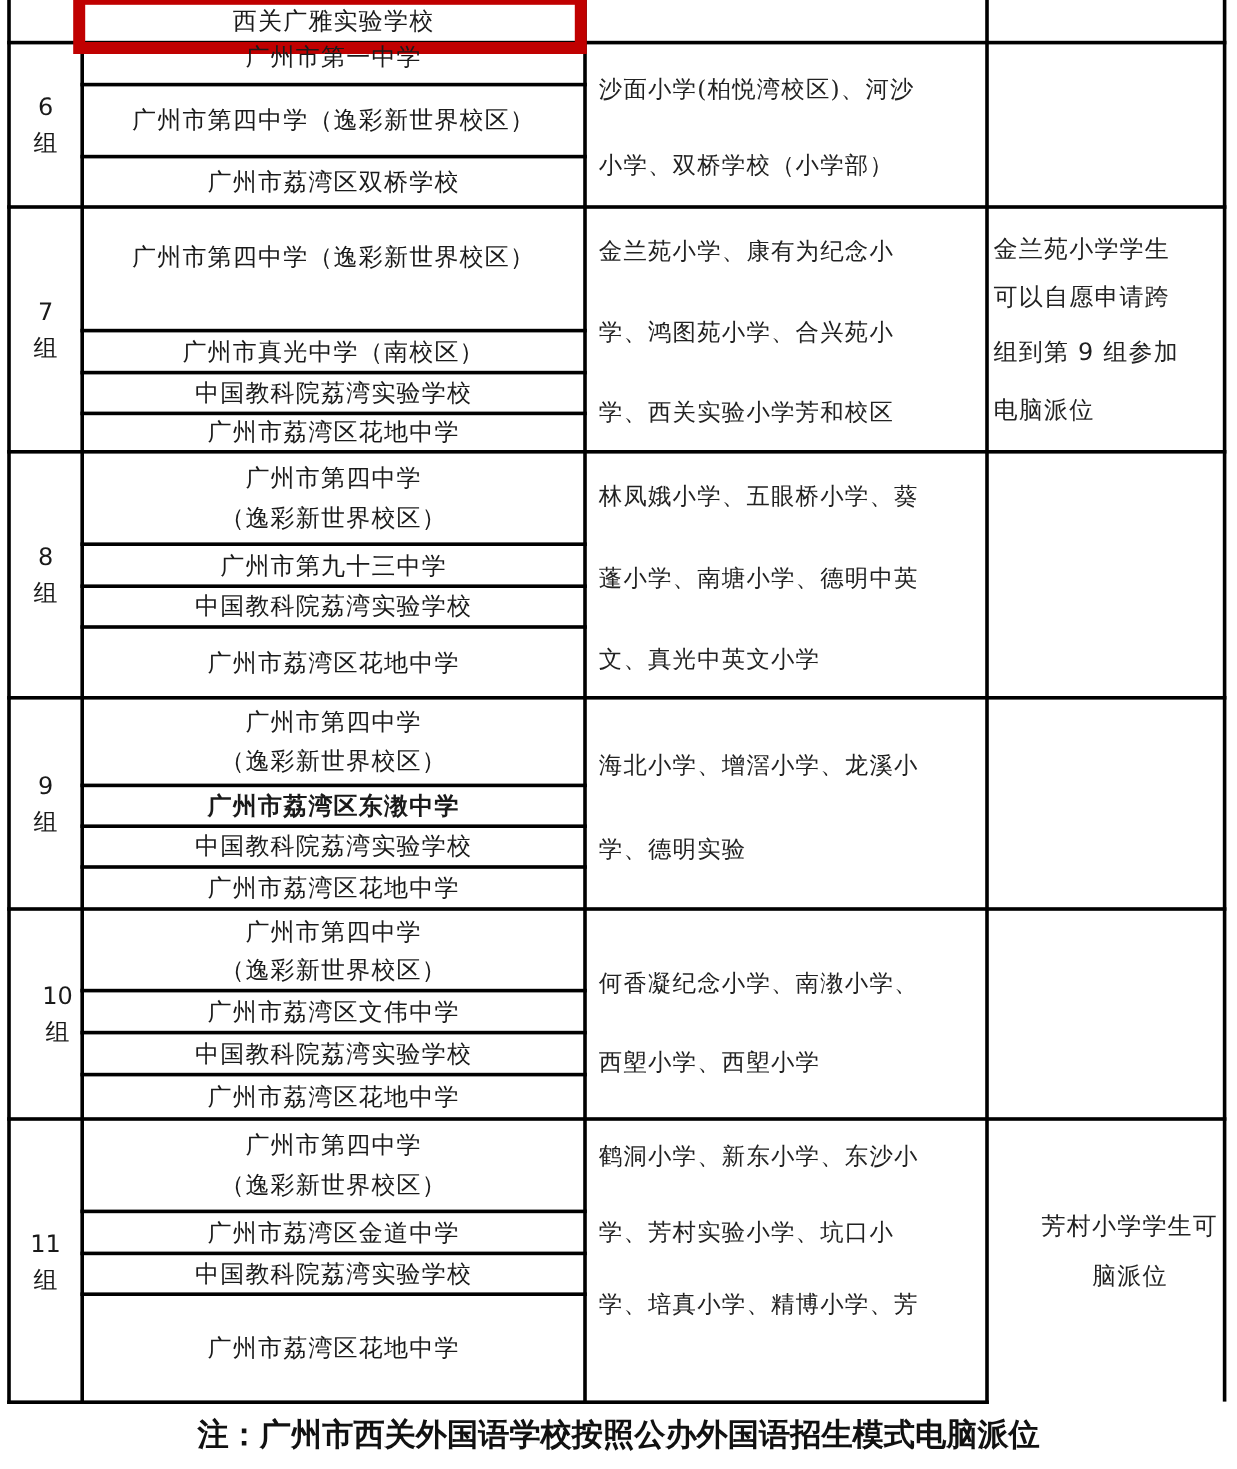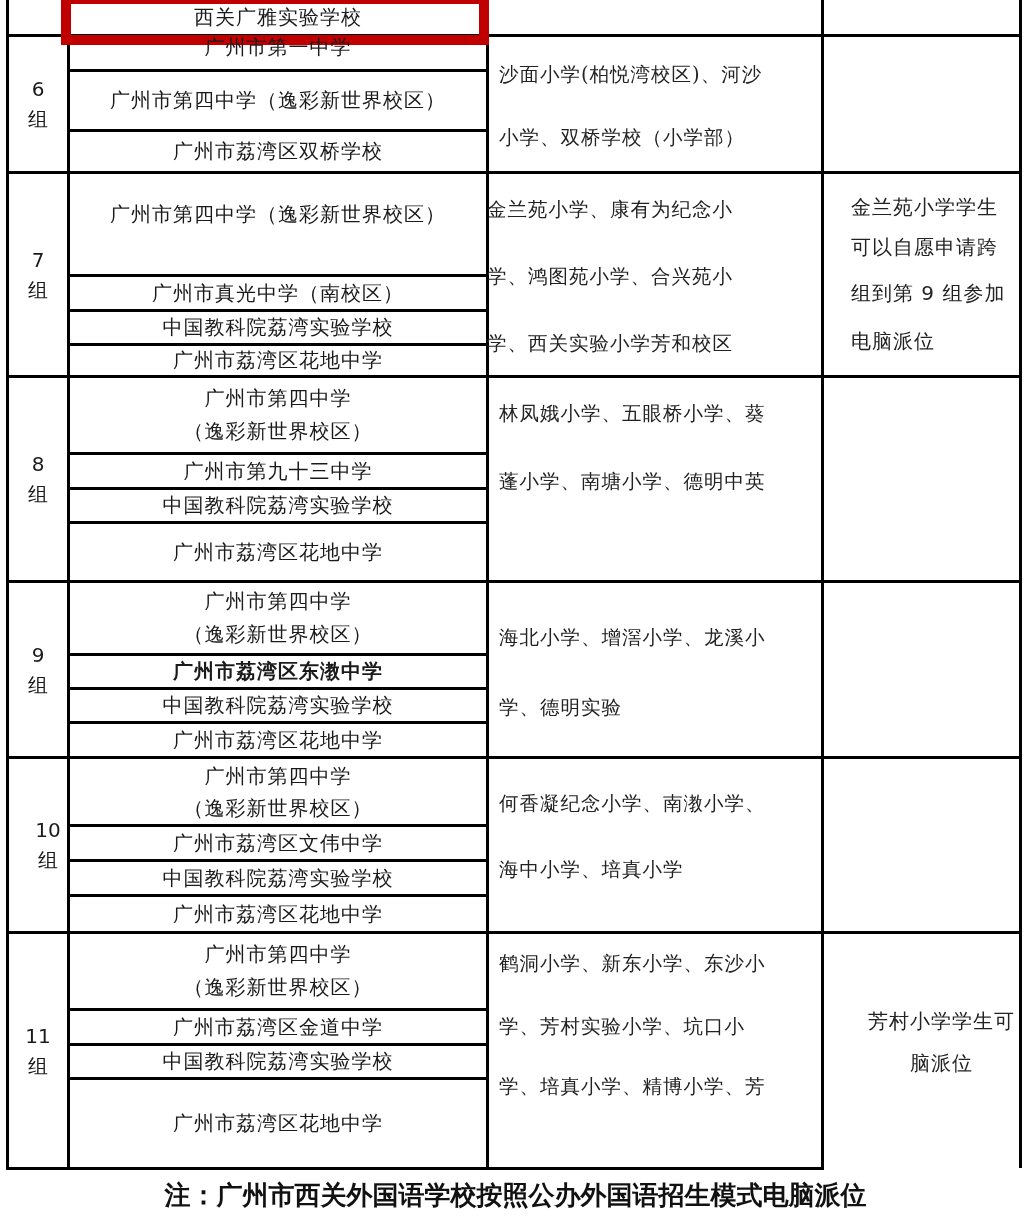--- a/index.html
+++ b/index.html
@@ -98,28 +98,28 @@
 </div>
 <div class="cell mid" style="left:70px;top:277px;width:416px;height:32px;">
   <span>广州市真光中学（南校区）</span>
 </div>
 <div class="cell mid" style="left:70px;top:312px;width:416px;height:31px;">
   <span>中国教科院荔湾实验学校</span>
 </div>
 <div class="cell mid" style="left:70px;top:346px;width:416px;height:29px;">
   <span>广州市荔湾区花地中学</span>
 </div>
-<div class="cell prim" style="left:477px;top:174px;width:280px;height:201px;padding-top:2px;line-height:67px;">
+<div class="cell prim" style="left:489px;top:174px;width:280px;height:201px;padding-top:2px;line-height:67px;">
   <div>
     <div>金兰苑小学、康有为纪念小</div>
     <div>学、鸿图苑小学、合兴苑小</div>
     <div>学、西关实验小学芳和校区</div>
   </div>
 </div>
-<div class="cell note" style="left:824px;top:174px;width:195px;height:201px;justify-content:flex-start;align-items:flex-start;padding:13px 0 0 27px;text-align:left;">
+<div class="cell note" style="left:824px;top:174px;width:195px;height:201px;justify-content:flex-start;align-items:flex-start;padding:13px 0 0 4px;text-align:left;">
   <div>
     <div style="line-height:40px;">金兰苑小学学生</div>
     <div style="line-height:40px;">可以自愿申请跨</div>
     <div style="line-height:52px;">组到第 9 组参加</div>
     <div style="line-height:44px;">电脑派位</div>
   </div>
 </div>
 
 <div class="cell grp" style="left:9px;top:378px;width:58px;height:202px;">
   <span>8</span>
@@ -135,20 +135,21 @@
 <div class="cell mid" style="left:70px;top:490px;width:416px;height:31px;">
   <span>中国教科院荔湾实验学校</span>
 </div>
 <div class="cell mid" style="left:70px;top:524px;width:416px;height:56px;">
   <span>广州市荔湾区花地中学</span>
 </div>
 <div class="cell prim" style="left:489px;top:378px;width:332px;height:202px;padding-top:2px;line-height:68px;border-radius:14px;">
   <div>
     <div>林凤娥小学、五眼桥小学、葵</div>
     <div>蓬小学、南塘小学、德明中英</div>
+    <div>文、真光中英文小学</div>
   </div>
 </div>
 
 <div class="cell grp" style="left:9px;top:583px;width:58px;height:173px;">
   <span>9</span>
   <span>组</span>
 </div>
 <div class="cell mid" style="left:70px;top:583px;width:416px;height:70px;flex-direction:column;line-height:33px;">
   <span>广州市第四中学</span>
   <span>（逸彩新世界校区）</span>
@@ -179,24 +180,24 @@
 </div>
 <div class="cell mid" style="left:70px;top:827px;width:416px;height:32px;">
   <span>广州市荔湾区文伟中学</span>
 </div>
 <div class="cell mid" style="left:70px;top:862px;width:416px;height:32px;">
   <span>中国教科院荔湾实验学校</span>
 </div>
 <div class="cell mid" style="left:70px;top:897px;width:416px;height:34px;">
   <span>广州市荔湾区花地中学</span>
 </div>
-<div class="cell prim" style="left:489px;top:759px;width:332px;height:188px;padding-top:12px;line-height:66px;">
+<div class="cell prim" style="left:489px;top:759px;width:332px;height:188px;padding-top:28px;line-height:66px;">
   <div>
     <div>何香凝纪念小学、南漖小学、</div>
-    <div>海中小学、培真小学</div>
+    <div>西塱小学、西塱小学</div>
   </div>
 </div>
 
 <div class="cell grp" style="left:9px;top:934px;width:58px;height:233px;">
   <span>11</span>
   <span>组</span>
 </div>
 <div class="cell mid" style="left:70px;top:934px;width:416px;height:74px;flex-direction:column;line-height:33px;">
   <span>广州市第四中学</span>
   <span>（逸彩新世界校区）</span>

